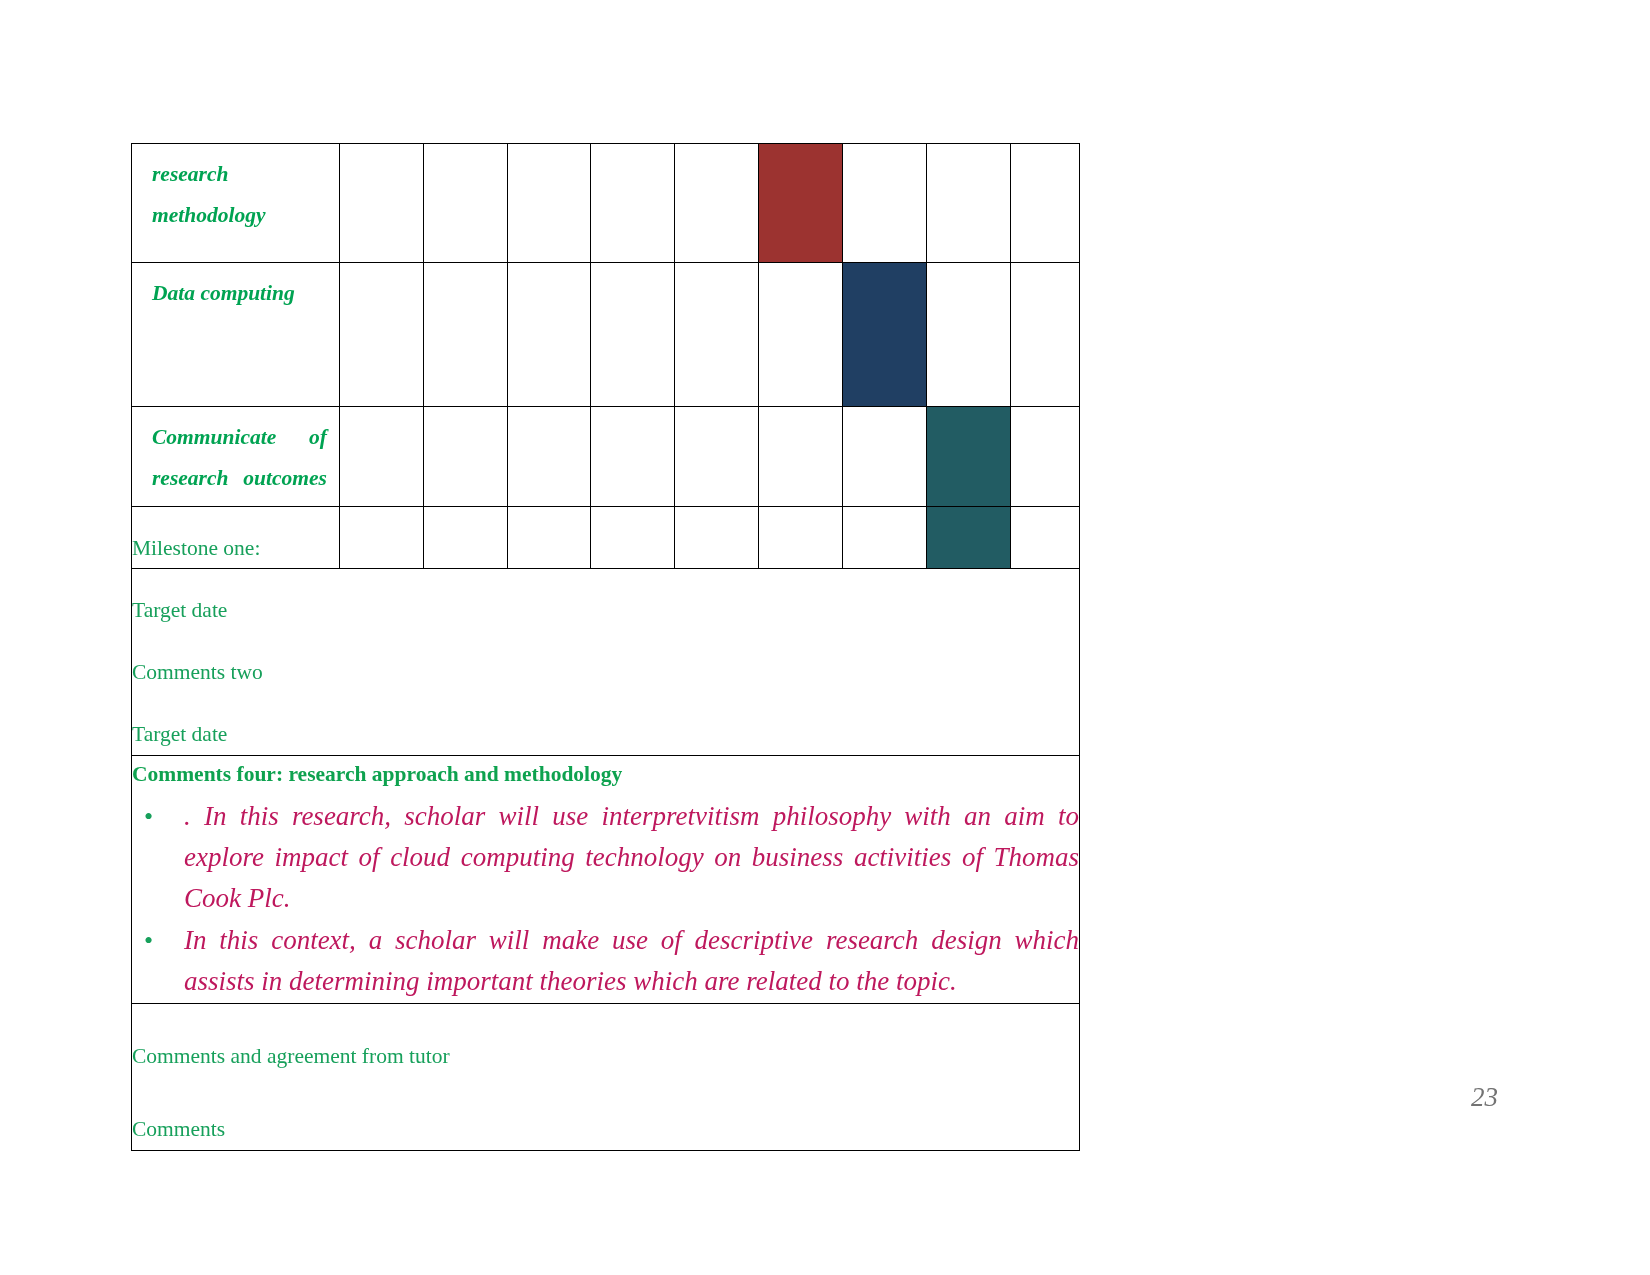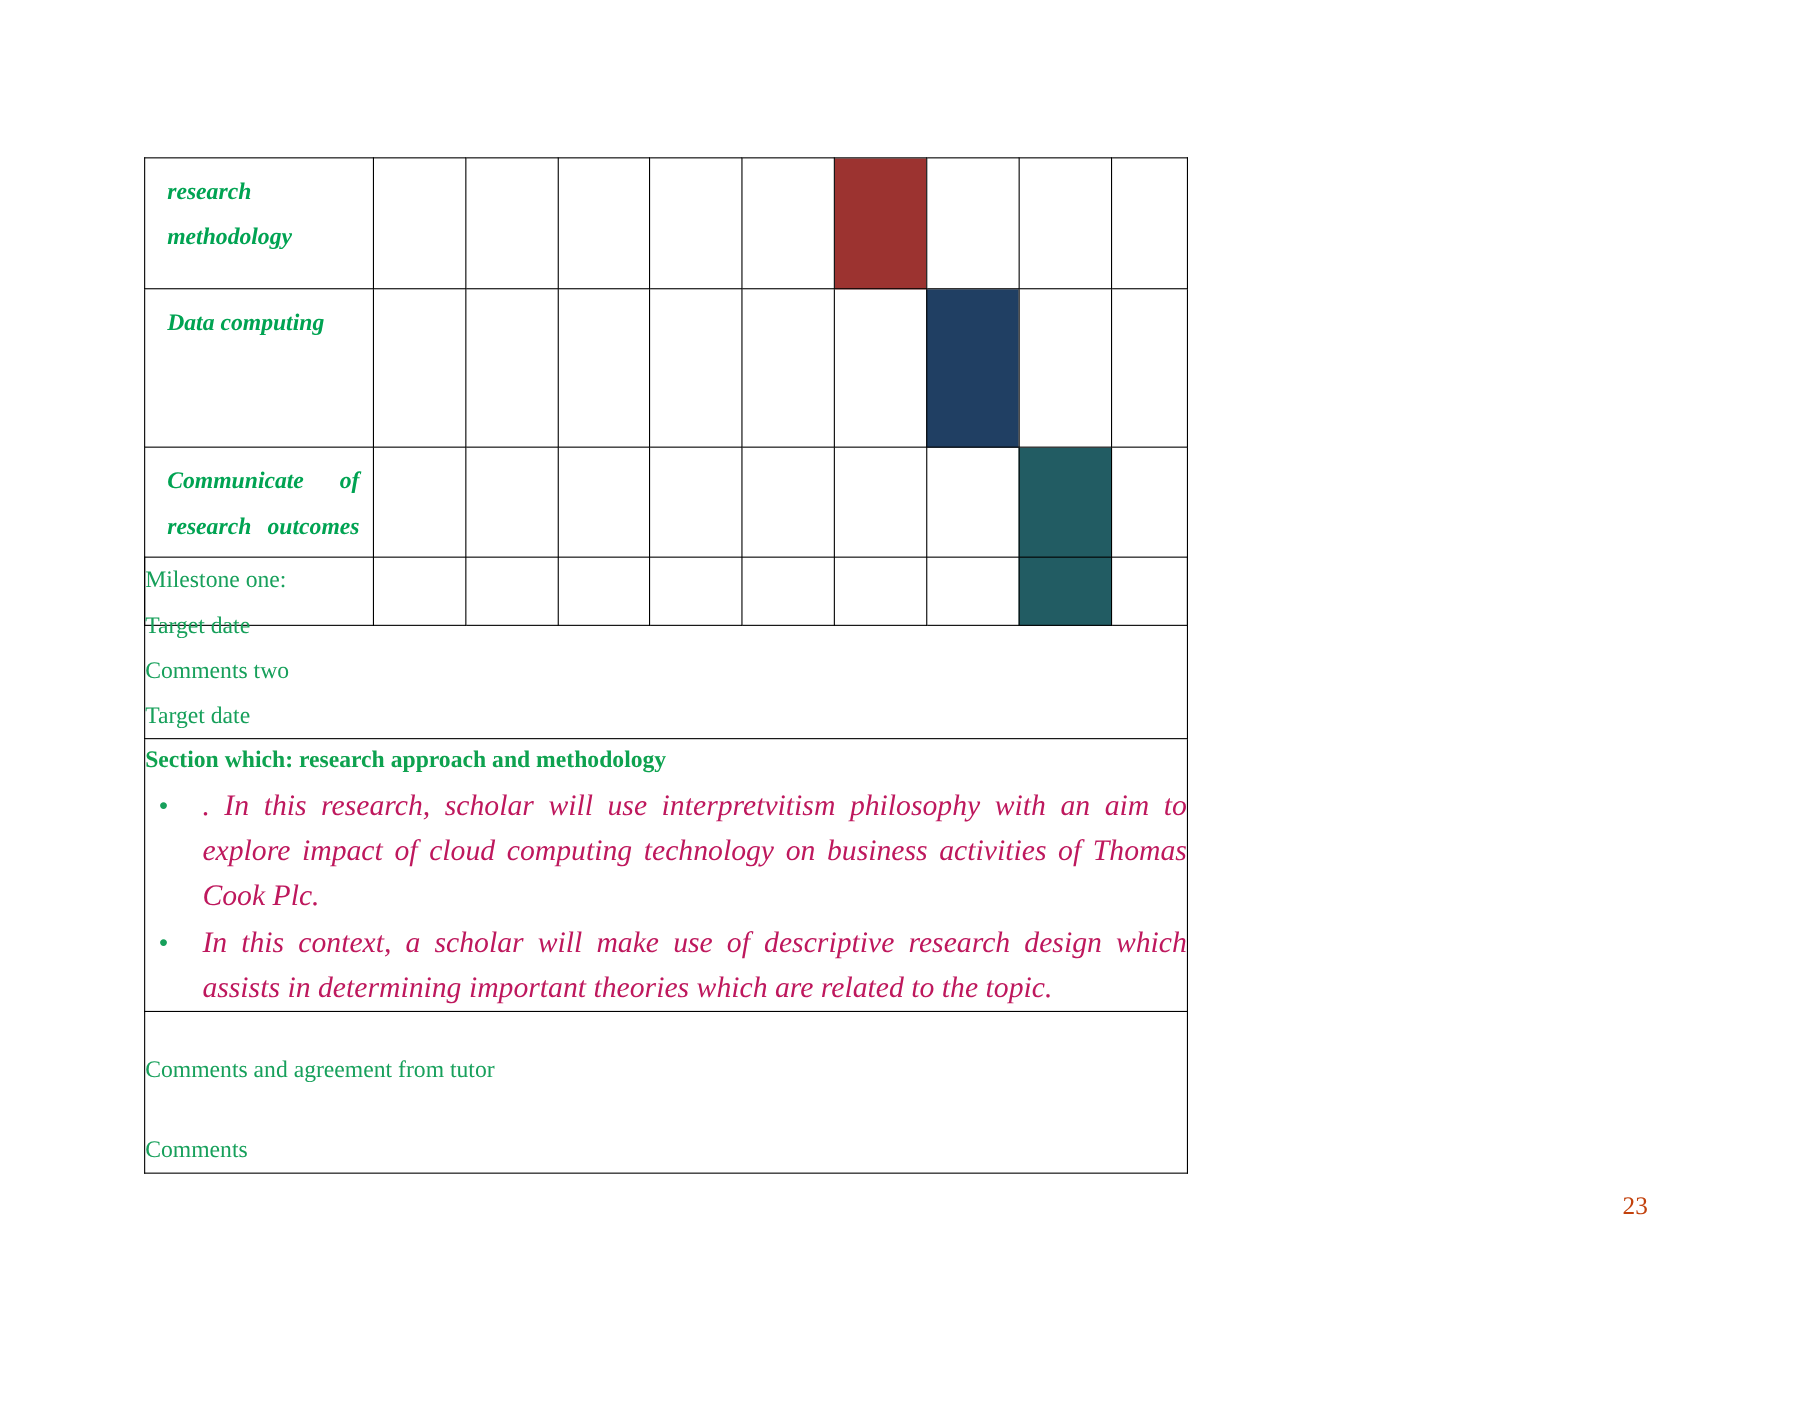--- a/index.html
+++ b/index.html
@@ -69,20 +69,21 @@
 
   .milestone-cell {
     padding: 12px 0 10px 12px;
   }
   .milestone-line {
     color: #17A05B;
     font-size: 21.5px;
     line-height: 41px;
     display: block;
     white-space: pre;
+    margin-top: 21px;
   }
 
   .section-cell {
     padding: 12px 14px 16px 12px;
   }
   .section-heading {
     color: #0EA24F;
     font-weight: bold;
     font-size: 21.5px;
     line-height: 36px;
@@ -127,23 +128,24 @@
     line-height: 41px;
     display: block;
     margin-top: 32px;
   }
 
   
   #page-number {
     position: absolute;
     right: 152px;
     top: 1084px;
-    color: #c2410c;
-    font-size: 23px;
+    color: #737373;
+    font-size: 27px;
     line-height: 26px;
+    font-style: italic;
   }
 </style>
 </head>
 <body>
 
 <table id="gantt-table">
   <colgroup>
     <col class="c-label">
       <col class="c-cell">
       <col class="c-cell">
@@ -206,21 +208,21 @@
     <tr>
       <td class="milestone-cell">
         <span class="milestone-line">Milestone one:</span>
         <span class="milestone-line">Target date</span>
         <span class="milestone-line">Comments two</span>
         <span class="milestone-line">Target date</span>
       </td>
     </tr>
     <tr>
       <td class="section-cell">
-        <span class="section-heading">Section which: research approach and methodology</span>
+        <span class="section-heading">Comments four: research approach and methodology</span>
         <ul class="bullet-list">
           <li>
             <span class="bullet-dot">•</span>
             <span class="bullet-text">. In this research, scholar will use interpretvitism philosophy with an aim to explore impact of cloud computing technology on business activities of Thomas Cook Plc.</span>
           </li>
           <li>
             <span class="bullet-dot">•</span>
             <span class="bullet-text">In this context, a scholar will make use of descriptive research design which assists in determining important theories which are related to the topic.</span>
           </li>
         </ul>

